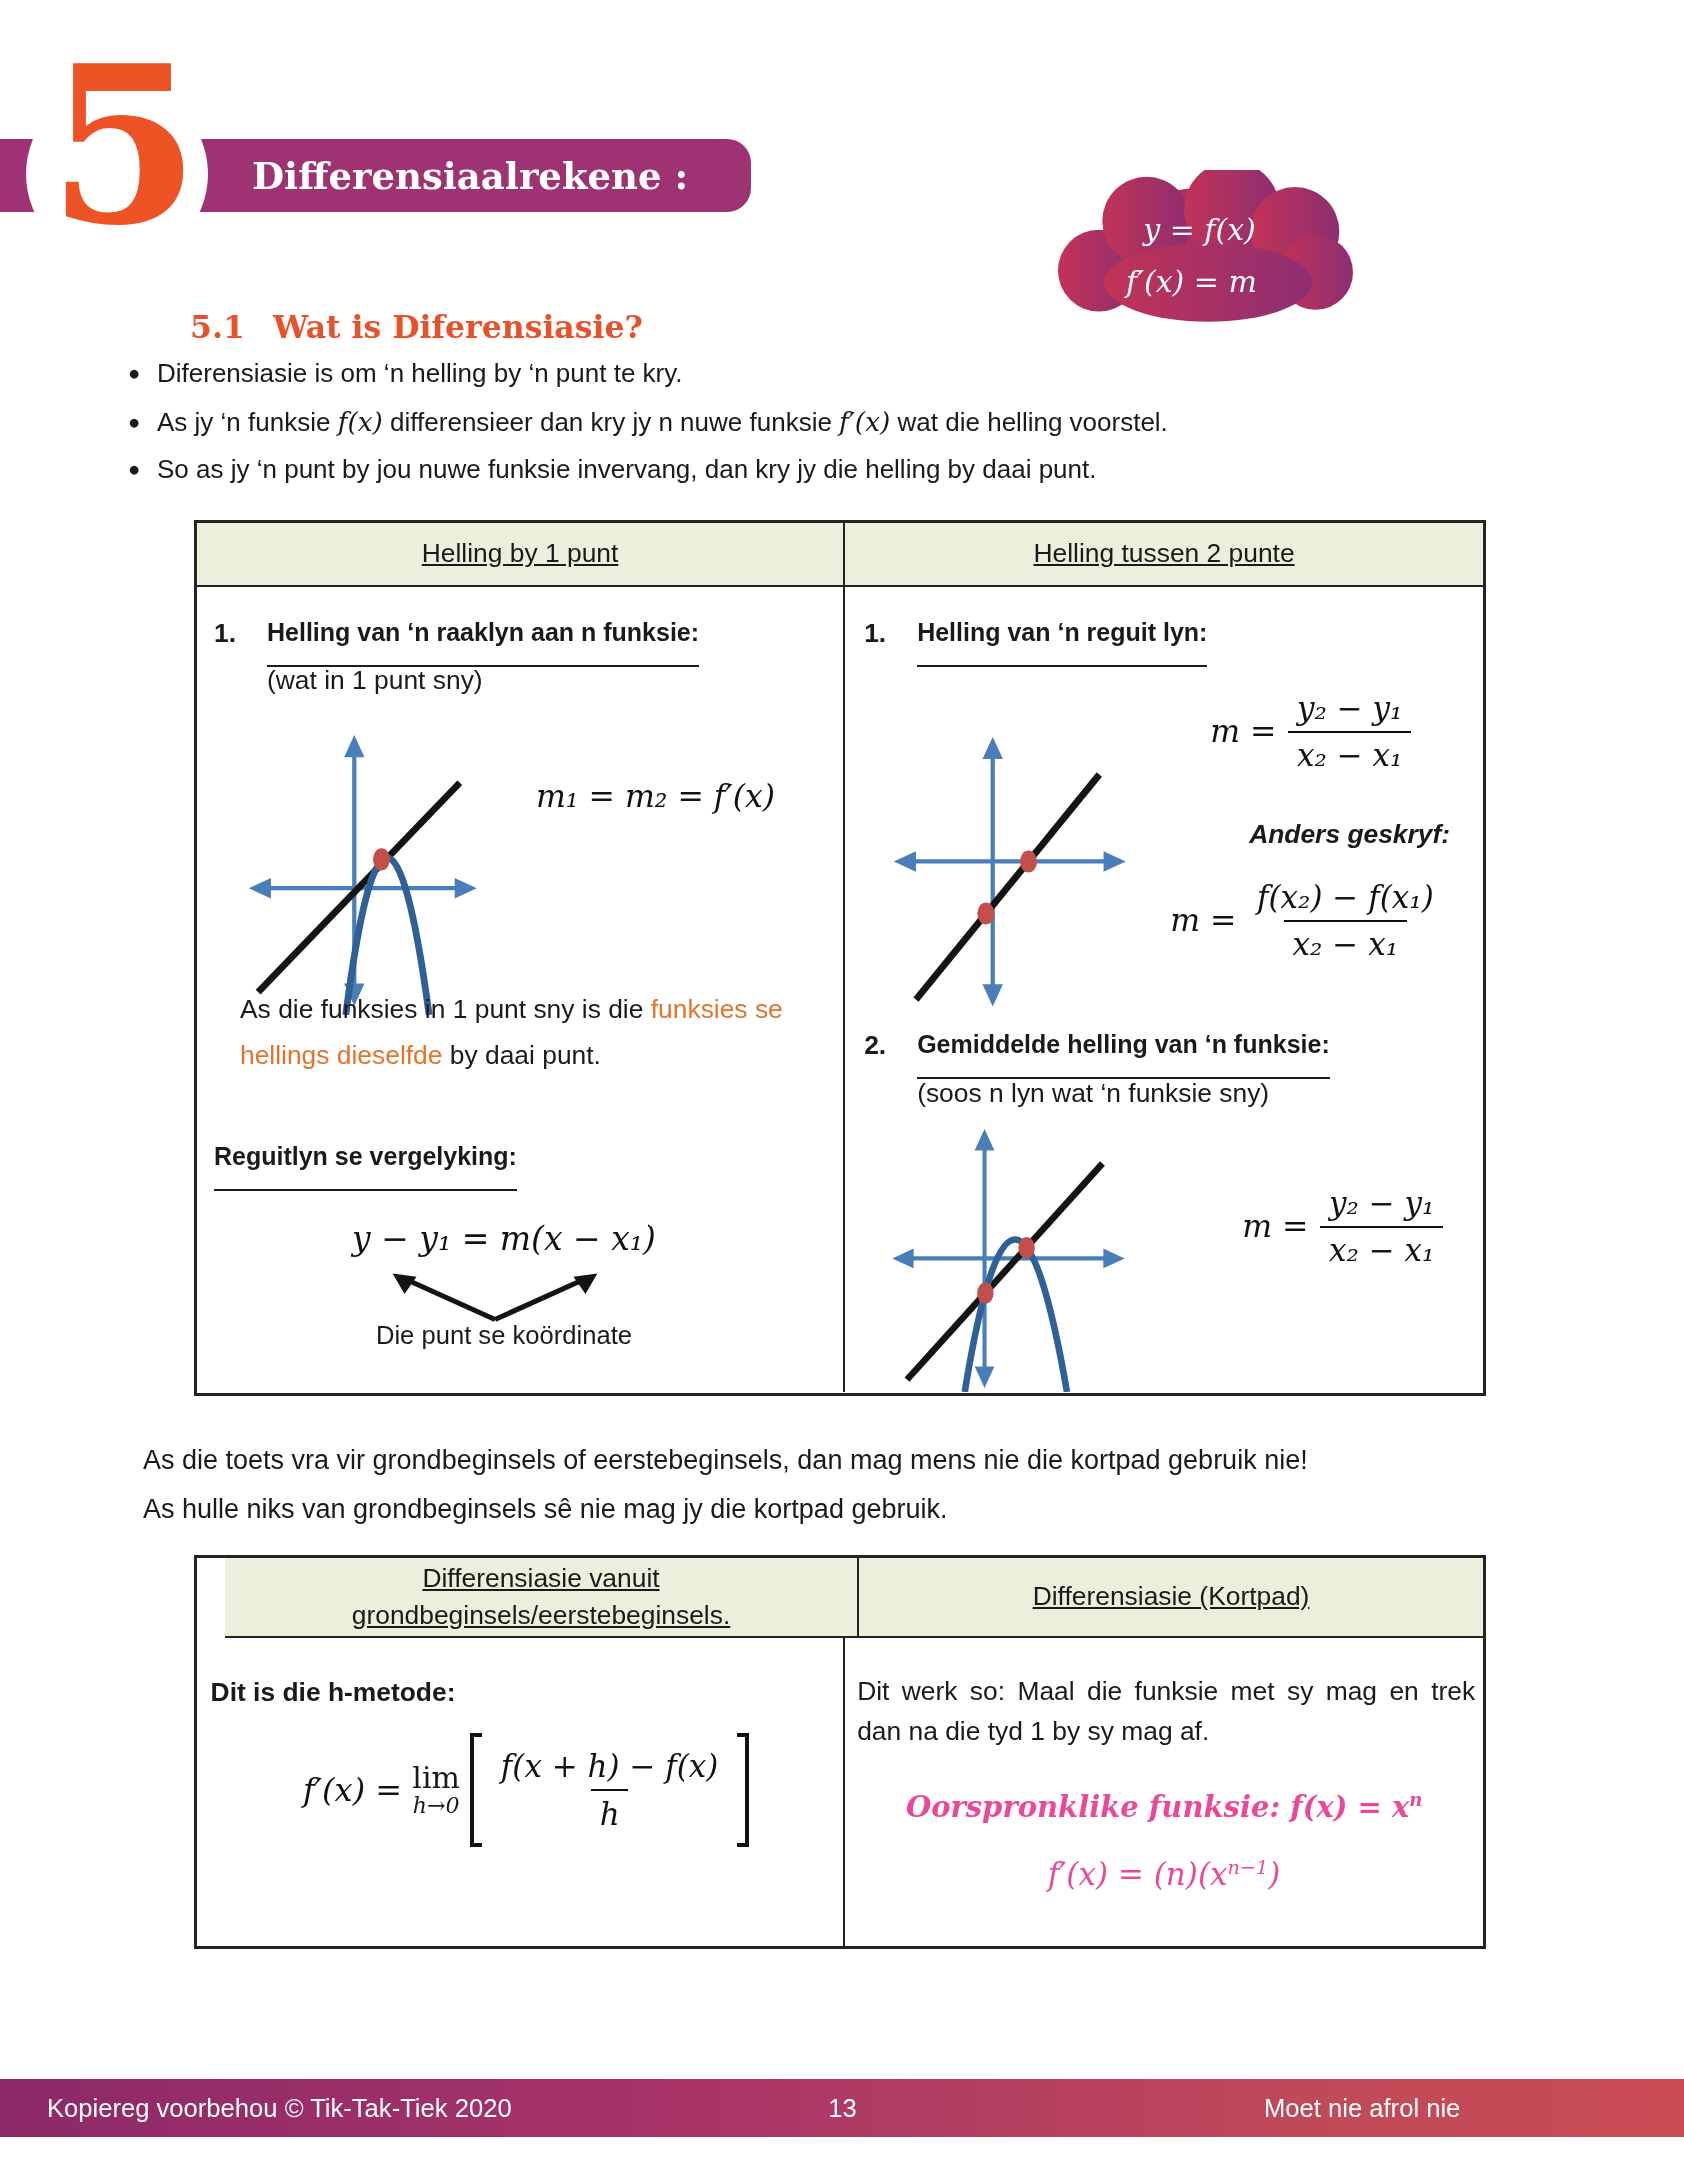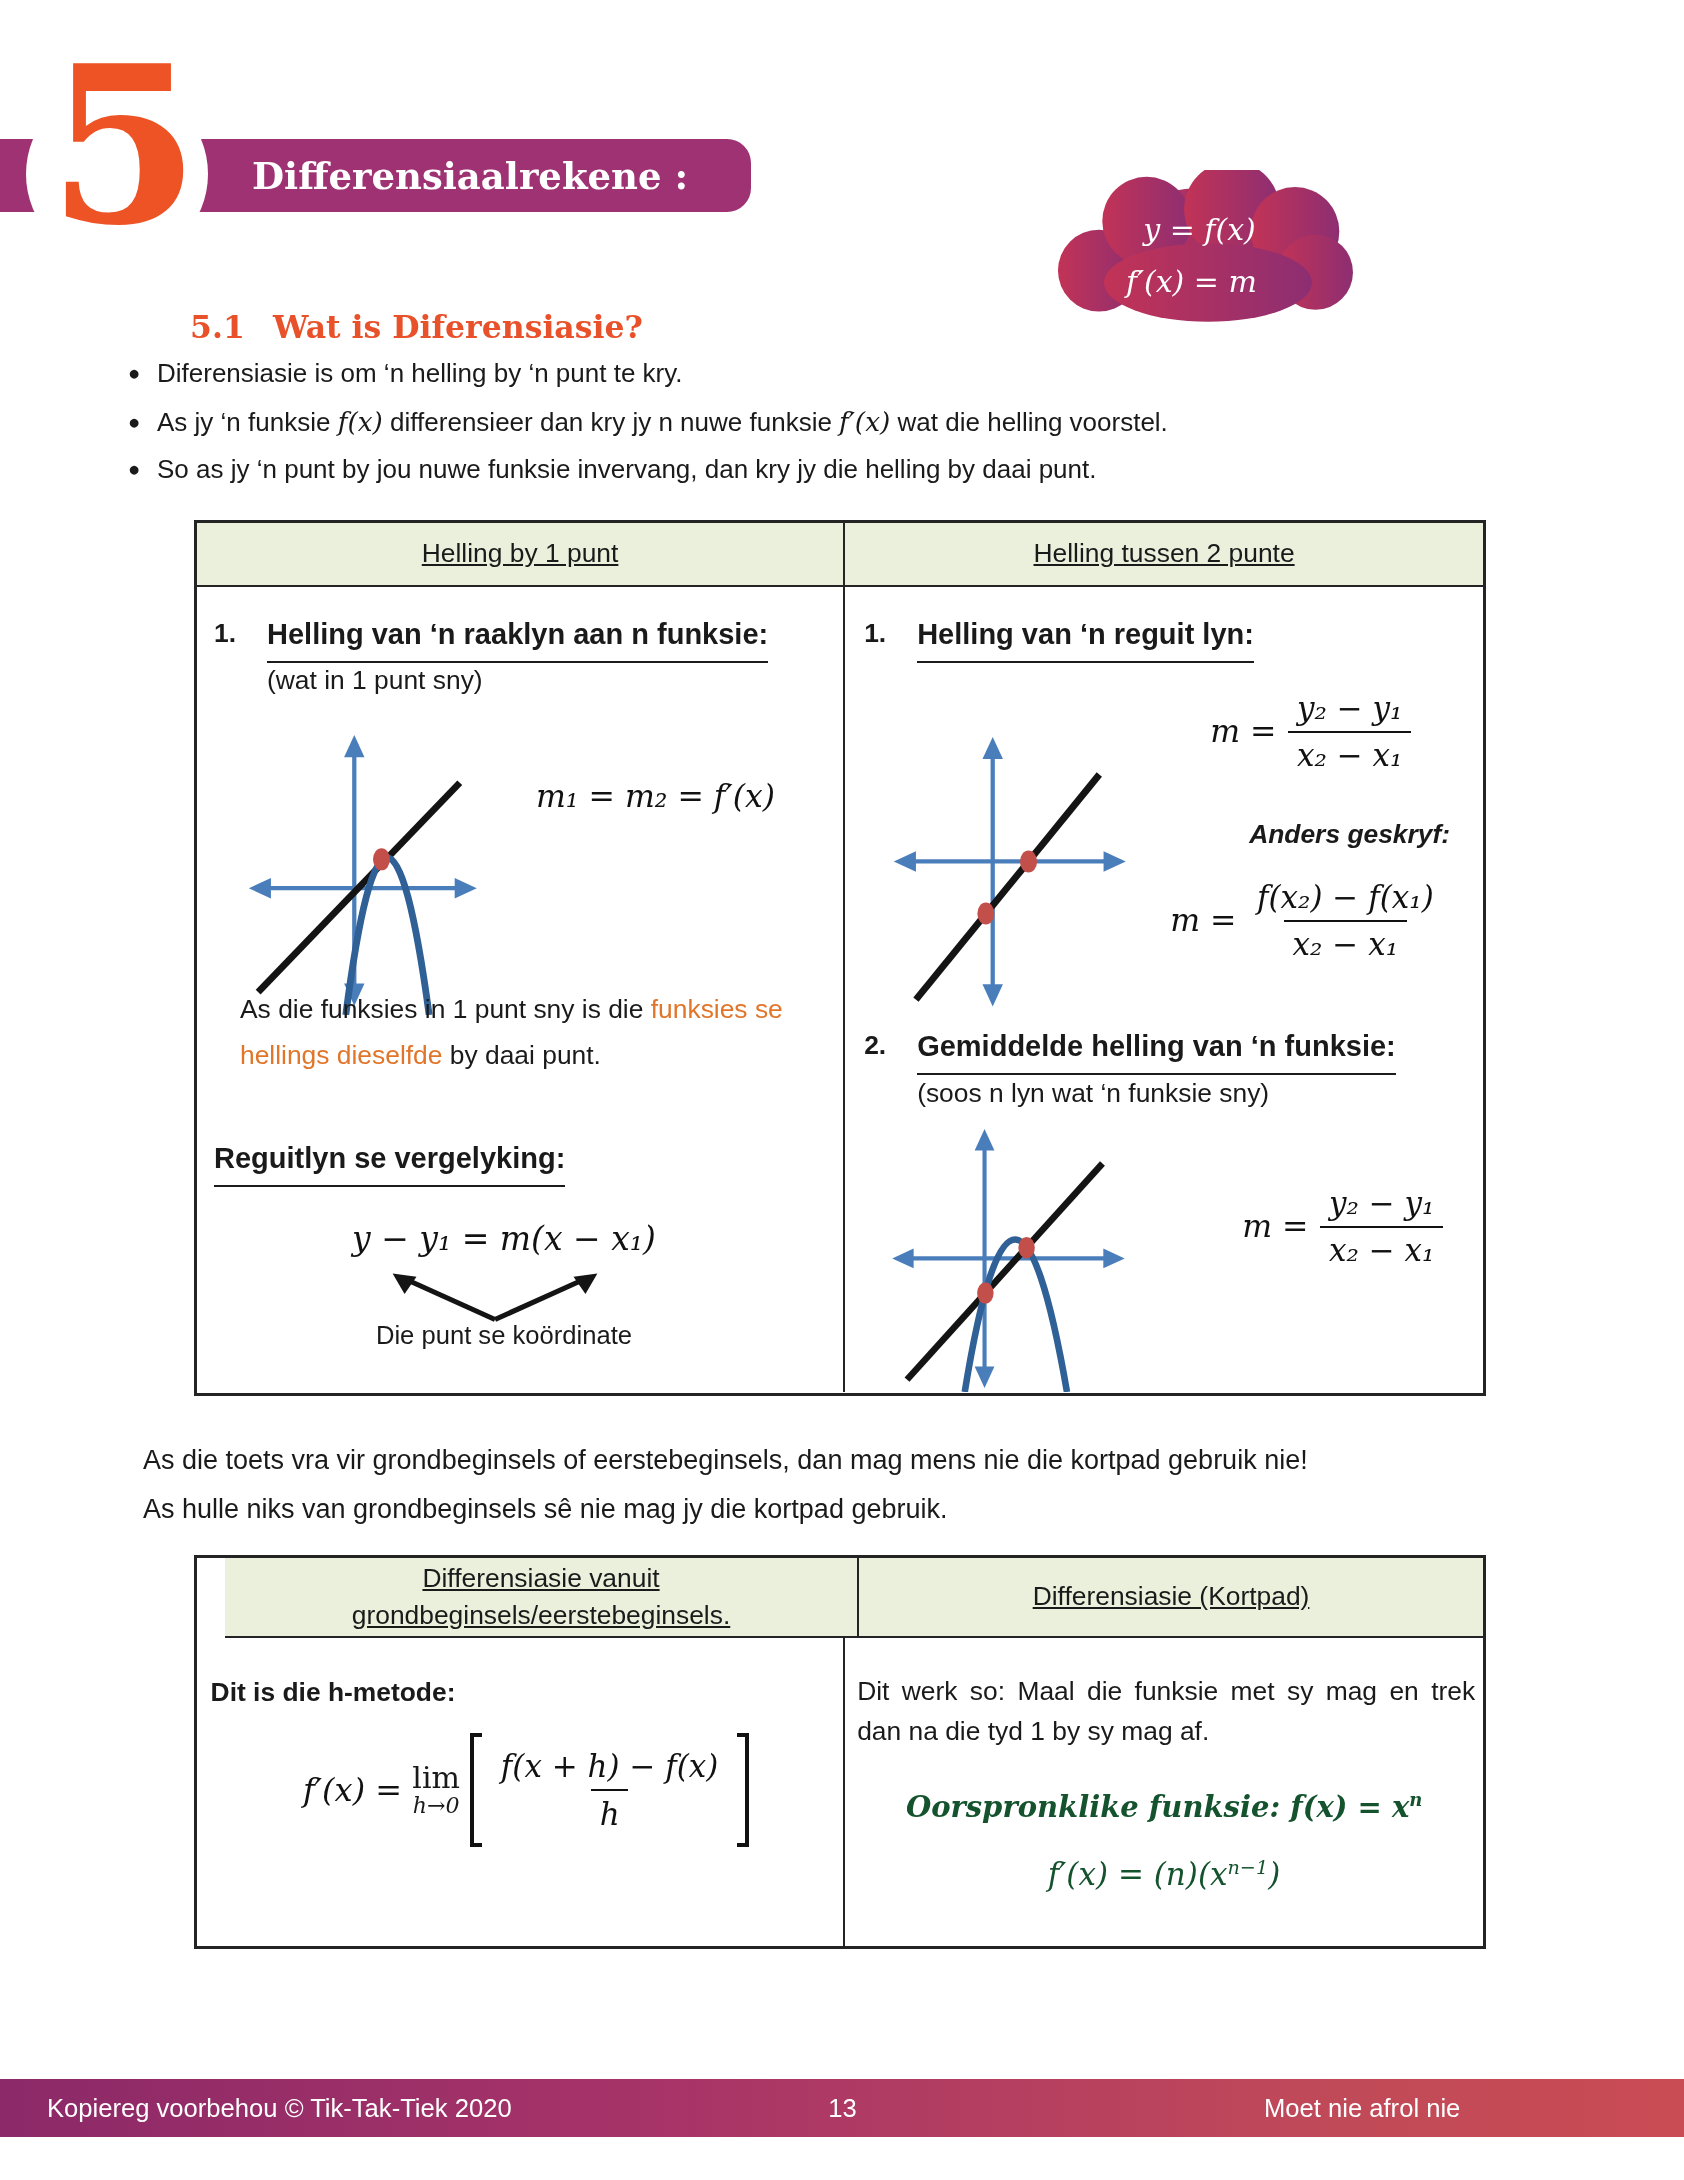--- a/index.html
+++ b/index.html
@@ -45,22 +45,22 @@
   .hcell.rgt { flex:1;border-radius:12px; }
   .tbl-body { display:flex; position:relative; }
   .t1 .tbl-body { height:805px; }
   .t2 .tbl-body { height:308px; }
   .cell { position:relative; box-sizing:border-box; }
   .cell.lft { width:50.4%; border-right:2.6px solid #242424; }
   .cell.rgt { flex:1; }
 
   .abs { position:absolute; }
   .itemnum { font-weight:600; font-size:26.4px; }
-  .cellhead { font-weight:600; font-size:29px; border-bottom:2.6px solid #1c1c1c;
-              padding-bottom:10px; display:inline-block; }
+  .cellhead { font-weight:600; font-size:25px; border-bottom:2.6px solid #1c1c1c;
+              padding-bottom:18px; display:inline-block; }
   .cellsub { font-size:26.4px; }
 
   .mathline { font:italic 400 31.5px/1.2 "DejaVu Serif",serif; color:#111; white-space:nowrap; }
   .m-row { display:flex; align-items:center; gap:12px; }
   .frac { display:inline-flex; flex-direction:column; align-items:center;
           font:italic 400 31px/1.3 "DejaVu Serif",serif; color:#111; }
   .frac .num { padding:0 8.5px 2.6px; }
   .frac .den { border-top:2.6px solid #111; padding:2.6px 8.5px 0; }
 
   .note-in-cell { font-size:26.4px; line-height:1.75; }
@@ -68,21 +68,21 @@
 
   .anders { font:italic 700 26.4px "Liberation Sans",sans-serif;margin-left:48px; }
 
   .lim-stack { display:inline-flex; flex-direction:column; align-items:center; }
   .lim { font:400 30px/1 "DejaVu Serif",serif; }
   .lim-sub { font:italic 22px/1 "DejaVu Serif",serif; margin-top:2.6px; }
   .brk { width:12px; height:114px; box-sizing:border-box; }
   .brk.l { border-left:4.3px solid #111; border-top:4.3px solid #111; border-bottom:4.3px solid #111; }
   .brk.r { border-right:4.3px solid #111; border-top:4.3px solid #111; border-bottom:4.3px solid #111; }
 
-  .ital-serif { font:italic 600 29px/1.3 "DejaVu Serif",serif; color:#14532d; }
+  .ital-serif { font:italic 600 29px/1.3 "DejaVu Serif",serif; color:#ec4899; }
   sup { font-size:0.62em; }
 
   
   .mid-note { position:absolute; left:143px; top:1436px; width:1354px;
               font-size:27px; line-height:1.8; }
   .mid-note span { display:block; }
 
   
   .footer { position:absolute; left:0; top:2079px; width:1685px; height:58px;
             background:linear-gradient(90deg,#8c2968 0%,#a83468 40%,#c14a58 80%,#c94b54 100%);

